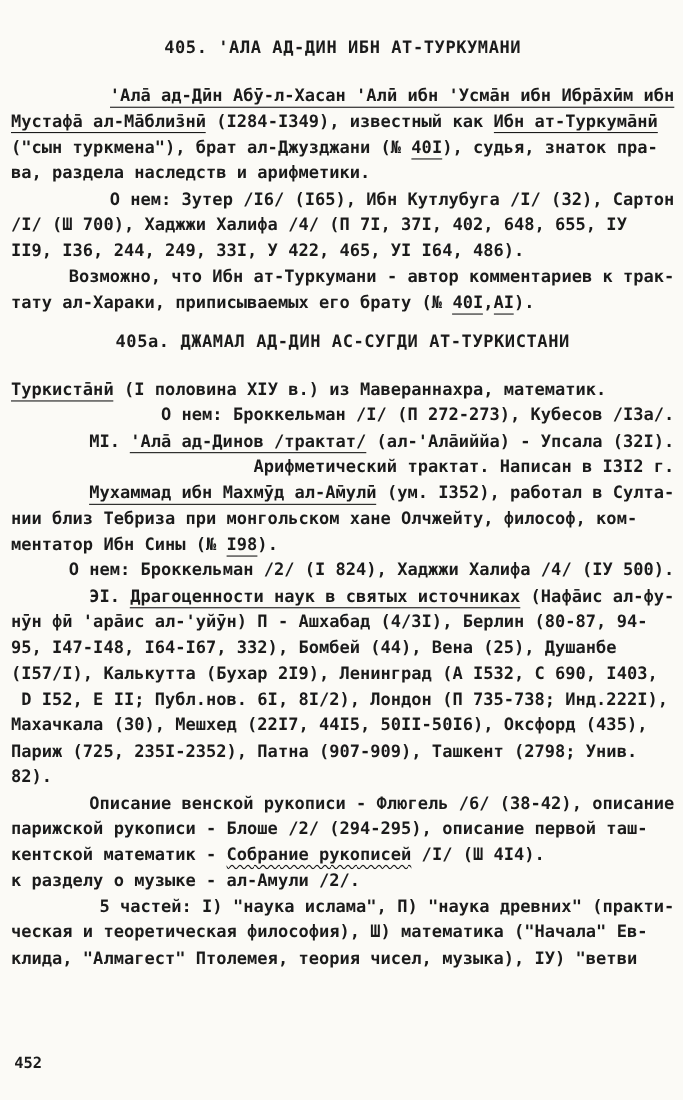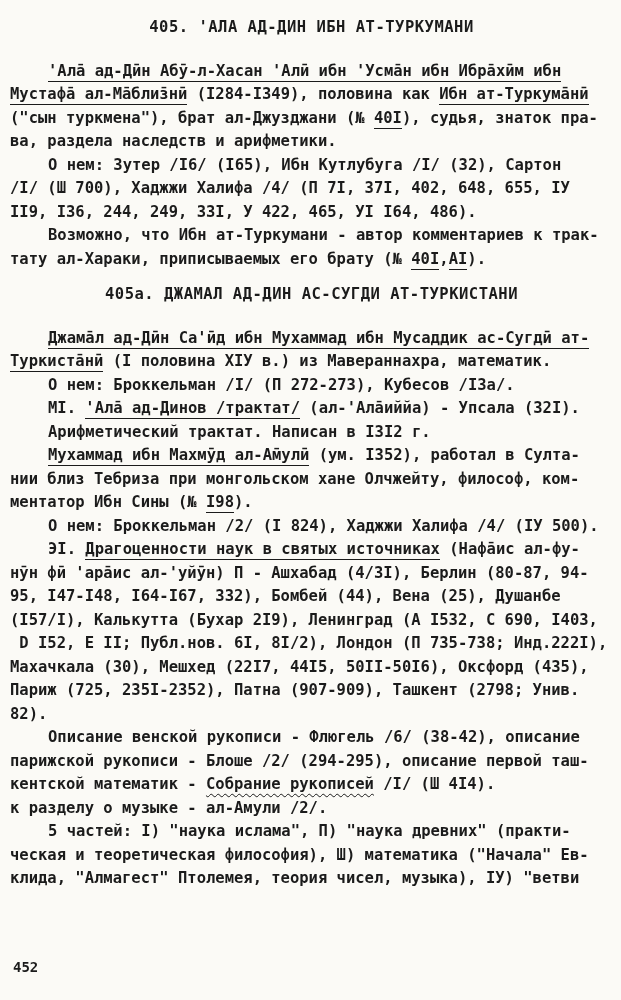--- a/index.html
+++ b/index.html
@@ -16,24 +16,24 @@
     color: #1b1b1b;
     box-sizing: border-box;
     padding: 16px 8px 0 10px;
   }
   .heading {
     text-align: center;
     margin: 12px 0 20px 0;
     white-space: pre;
     letter-spacing: 0.5px;
   }
-  .heading.first { margin-top: 0; }
+  .heading.first { margin-top: 16px; }
   .para { margin: 0; }
   .line { white-space: pre; }
-  .line.indent { padding-left: 38px; }
+  .line.indent { padding-left: 38px; text-align: right; }
   .u {
     border-bottom: 1.6px solid #1b1b1b;
     padding-bottom: 1px;
   }
   .w {
     text-decoration: underline;
     text-decoration-style: wavy;
     text-decoration-thickness: 1px;
     text-underline-offset: 4px;
   }
@@ -45,36 +45,35 @@
   }
 </style>
 </head>
 <body>
 
 <div class="page">
   <div id="doc">
       <div class="heading first">405. 'АЛА АД-ДИН ИБН АТ-ТУРКУМАНИ</div>
       <div class="para">
         <div class="line indent"><span class="u">'Ала̄ ад-Дӣн Абӯ-л-Хасан 'Алӣ ибн 'Усма̄н ибн Ибра̄хӣм ибн</span></div>
-        <div class="line"><span class="u">Мустафа̄ ал-Ма̄близ̄нӣ</span><span> (I284-I349), половина как </span><span class="u">Ибн ат-Туркума̄нӣ</span></div>
+        <div class="line"><span class="u">Мустафа̄ ал-Ма̄близ̄нӣ</span><span> (I284-I349), известный как </span><span class="u">Ибн ат-Туркума̄нӣ</span></div>
         <div class="line"><span>("сын туркмена"), брат ал-Джузджани (№ </span><span class="u">40I</span><span>), судья, знаток пра-</span></div>
         <div class="line"><span>ва, раздела наследств и арифметики.</span></div>
       </div>
       <div class="para">
         <div class="line indent"><span>О нем: Зутер /I6/ (I65), Ибн Кутлубуга /I/ (32), Сартон</span></div>
         <div class="line"><span>/I/ (Ш 700), Хаджжи Халифа /4/ (П 7I, 37I, 402, 648, 655, IУ</span></div>
         <div class="line"><span>II9, I36, 244, 249, 33I, У 422, 465, УI I64, 486).</span></div>
       </div>
       <div class="para">
         <div class="line indent"><span>Возможно, что Ибн ат-Туркумани - автор комментариев к трак-</span></div>
         <div class="line"><span>тату ал-Хараки, приписываемых его брату (№ </span><span class="u">40I</span><span>,</span><span class="u">АI</span><span>).</span></div>
       </div>
       <div class="heading">405а. ДЖАМАЛ АД-ДИН АС-СУГДИ АТ-ТУРКИСТАНИ</div>
       <div class="para">
-        <div class="line indent"><span class="u">Джама̄л ад-Дӣн Са'ӣд ибн Мухаммад ибн Мусаддик ас-Сугдӣ ат-</span></div>
         <div class="line"><span class="u">Туркиста̄нӣ</span><span> (I половина ХIУ в.) из Мавераннахра, математик.</span></div>
       </div>
       <div class="para">
         <div class="line indent"><span>О нем: Броккельман /I/ (П 272-273), Кубесов /I3а/.</span></div>
       </div>
       <div class="para">
         <div class="line indent"><span>МI. </span><span class="u">'Ала̄ ад-Динов /трактат/</span><span> (ал-'Ала̄иййа) - Упсала (32I).</span></div>
       </div>
       <div class="para">
         <div class="line indent"><span>Арифметический трактат. Написан в I3I2 г.</span></div>

